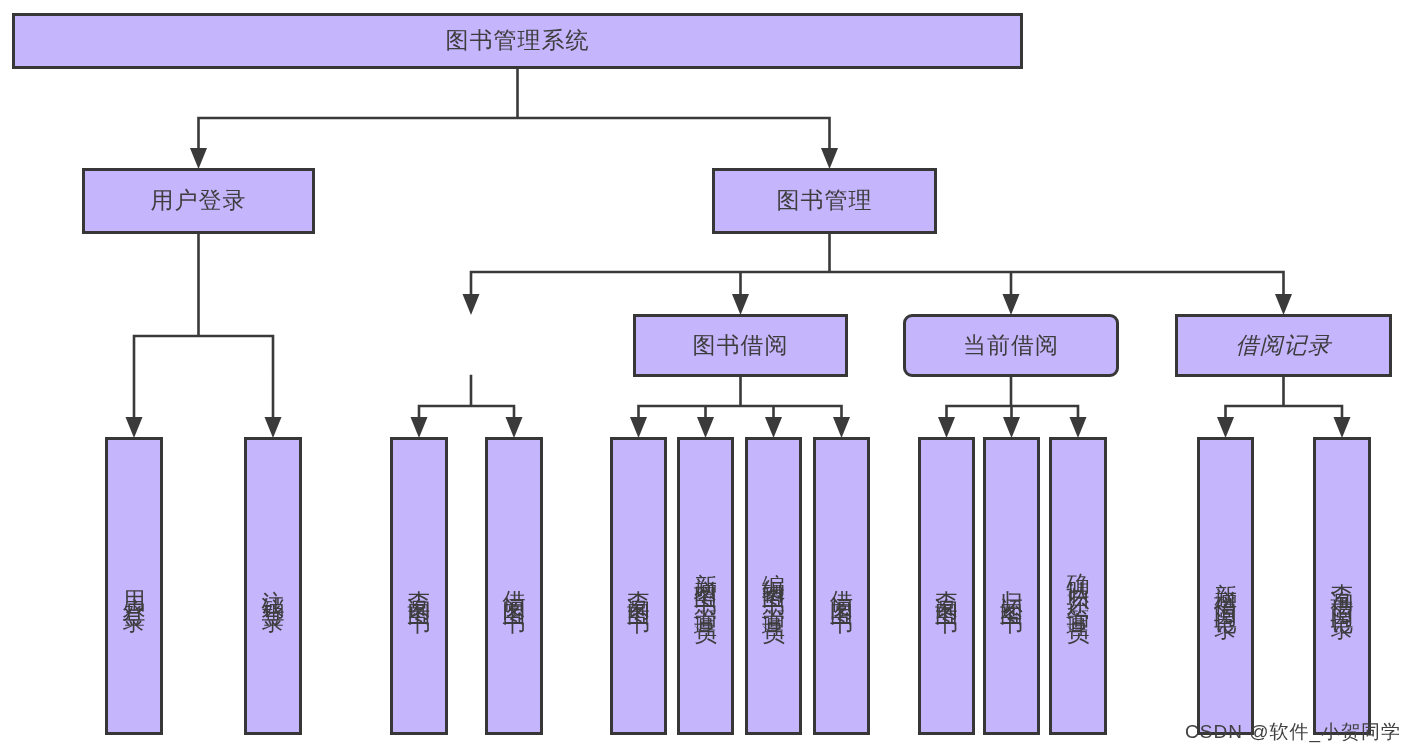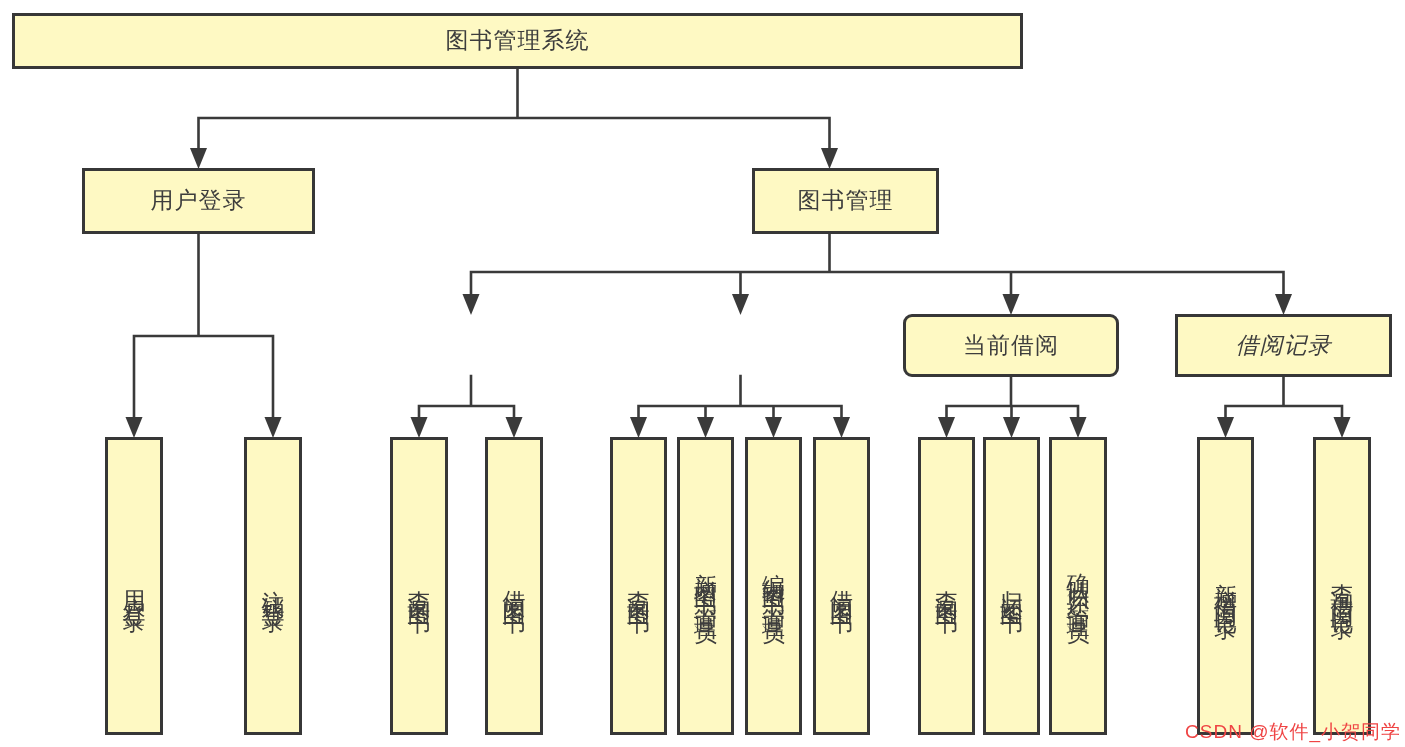--- a/index.html
+++ b/index.html
@@ -18,21 +18,21 @@
   #connectors {
     position: absolute;
     left: 0; top: 0;
     width: 1405px;
     height: 747px;
     pointer-events: none;
     z-index: 1;
   }
   .node {
     position: absolute;
-    background: #fef9c3;
+    background: #c4b5fd;
     border: 3px solid #373737;
     box-sizing: border-box;
     display: flex;
     align-items: center;
     justify-content: center;
     z-index: 2;
   }
   .node .label {
     color: #3d3d3d;
     font-size: 23px;
@@ -83,22 +83,25 @@
       <polygon points="1217,417 1234,417 1225.5,438" fill="#3a3a3a"></polygon>
       <polygon points="1333.5,417 1350.5,417 1342,438" fill="#3a3a3a"></polygon>
     </svg>
 
   <div class="node" style="left: 12px; top: 13px; width: 1011px; height: 56px;">
       <span class="label">图书管理系统</span>
     </div>
     <div class="node" style="left: 82px; top: 168px; width: 233px; height: 66px;">
       <span class="label">用户登录</span>
     </div>
-    <div class="node" style="left: 752px; top: 168px; width: 187px; height: 66px; justify-content: center;">
+    <div class="node" style="left: 712px; top: 168px; width: 225px; height: 66px; justify-content: center;">
       <span class="label">图书管理</span>
+    </div>
+    <div class="node" style="left: 633px; top: 314px; width: 215px; height: 63px;">
+      <span class="label">图书借阅</span>
     </div>
     <div class="node" style="left: 903px; top: 314px; width: 216px; height: 63px; border-radius: 9px;">
       <span class="label">当前借阅</span>
     </div>
     <div class="node" style="left: 1175px; top: 314px; width: 217px; height: 63px; font-style: italic;">
       <span class="label">借阅记录</span>
     </div>
     <div class="node v" style="left: 105px; top: 437px; width: 58px; height: 298px;">
       <span class="label">用户登录</span>
     </div>
@@ -131,14 +134,14 @@
     </div>
     <div class="node v" style="left: 1049px; top: 437px; width: 58px; height: 298px;">
       <span class="label">确认归还（管理员）</span>
     </div>
     <div class="node v" style="left: 1197px; top: 437px; width: 57px; height: 298px;">
       <span class="label">新增借阅记录</span>
     </div>
     <div class="node v" style="left: 1313px; top: 437px; width: 58px; height: 298px;">
       <span class="label">查询借阅记录</span>
     </div>
-    <div class="watermark" style="color: #ef4444; margin-left: 41px;">CSDN @软件_小贺同学</div>
+    <div class="watermark" style="color: #404040; margin-left: 41px;">CSDN @软件_小贺同学</div>
 </div>
 
 </body></html>

